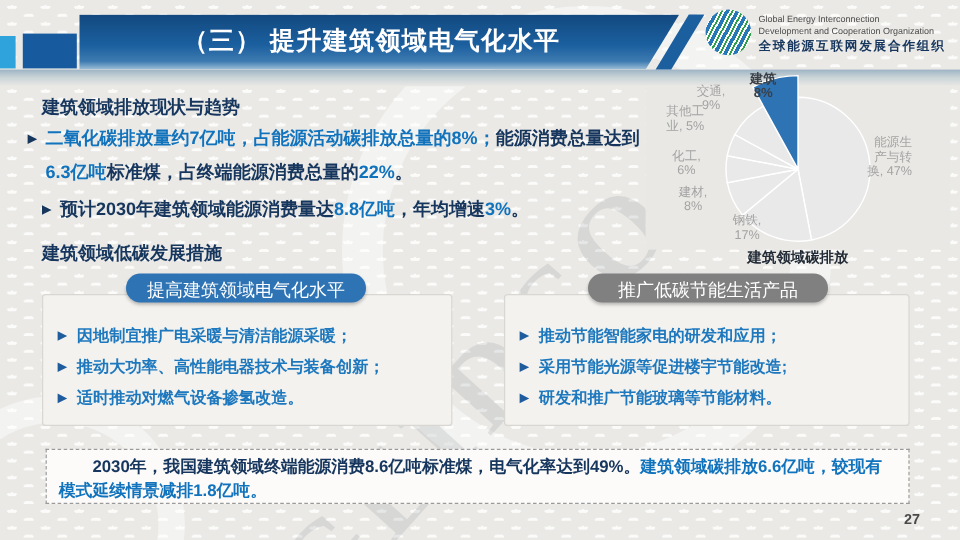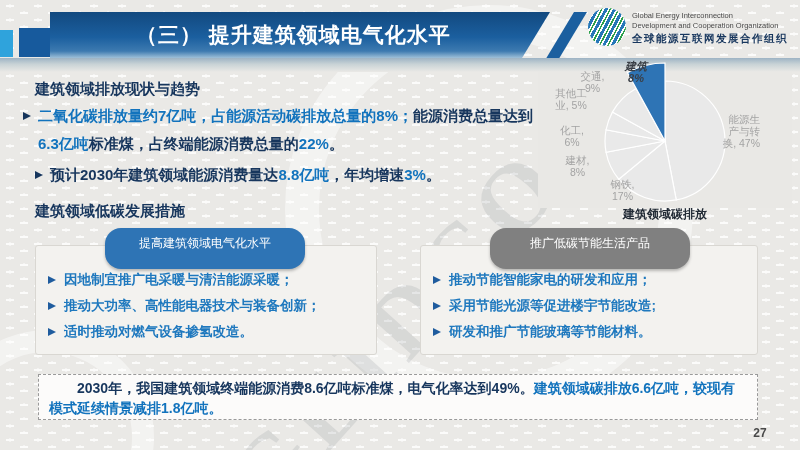--- a/index.html
+++ b/index.html
@@ -15,21 +15,21 @@
   .ring{position:absolute;border-radius:50%;border:34px solid rgba(255,255,255,.45);z-index:0;}
   .ring1{left:285px;top:5px;width:340px;height:340px;}
   .ring2{left:-60px;top:330px;width:170px;height:170px;border-width:22px;}
   .watermark{position:absolute;left:130px;top:180px;width:700px;z-index:0;
     font-family:"Liberation Serif","DejaVu Serif",serif;font-weight:bold;
     font-size:96px;letter-spacing:10px;color:rgba(150,155,160,.22);
     transform:rotate(-48deg);transform-origin:center;}
   
   .accent-light{left:0;top:30px;width:13px;height:27px;background:#2fa3dc;z-index:3;}
   .accent-dark{left:19px;top:28px;width:45px;height:29px;background:#175a9d;z-index:3;}
-  .hdr-bar{left:50px;top:12px;width:500px;height:46px;z-index:3;
+  .hdr-bar{left:66px;top:12px;width:500px;height:46px;z-index:3;
     background:linear-gradient(180deg,#12497f 0%,#1b5f9f 55%,#3d7ab0 85%,#9fc0d8 100%);
     clip-path:polygon(0 0,100% 0,calc(100% - 28px) 100%,0 100%);}
   .hdr-title{padding-left:86px;line-height:46px;color:#ffffff;font-size:21px;font-weight:bold;letter-spacing:1px;}
   .hdr-stripe{left:574px;top:12px;width:13px;height:46px;background:#1b5f9f;
     transform:skewX(-31deg);transform-origin:top left;z-index:3;}
   .hdr-strip{left:0;top:58px;width:800px;height:14px;z-index:2;
     background:linear-gradient(180deg,#9db3c4 0%,#c9d3d6 45%,#eae9e6 100%);}
   .globe{left:588px;top:8px;width:38px;height:38px;border-radius:50%;z-index:3;
     background:repeating-linear-gradient(118deg,#2577b8 0 3px,#ffffff 3px 4.5px,#2da04b 4.5px 6px,#ffffff 6px 7.5px);}
   .logo-text{left:632px;top:11px;z-index:3;}
@@ -40,35 +40,35 @@
   .bullet-p{font-size:15px;font-weight:bold;line-height:28px;z-index:2;padding-left:15px;}
   .arrow{position:absolute;left:0;width:0;height:0;border-top:4.5px solid transparent;
     border-bottom:4.5px solid transparent;border-left:8px solid #17365d;}
   .seg-navy{color:#17365d;}
   .seg-blue{color:#1273bd;}
   
   .chart-bg{left:538px;top:60px;width:254px;height:148px;background:#e9e8e5;z-index:1;}
   .pie-svg{left:540px;top:60px;z-index:2;}
   .pie-label{position:absolute;z-index:3;font-size:10.5px;line-height:12px;color:#a3a3a3;
     text-align:center;white-space:pre-line;}
-  .pl-jianzhu{left:615px;top:60px;width:42px;color:#3a3f46;font-weight:bold;font-size:11px;font-style:italic;}
+  .pl-jianzhu{left:615px;top:60px;width:42px;color:#3a3f46;font-weight:bold;font-size:11px;}
   .pl-jiaotong{left:570px;top:70px;width:45px;}
   .pl-qita{left:546px;top:87px;width:50px;}
   .pl-huagong{left:551px;top:124px;width:42px;}
   .pl-jiancai{left:555px;top:154px;width:45px;text-align:center;}
   .pl-gangtie{left:600px;top:178px;width:45px;}
   .pl-nengyuan{left:710px;top:113px;width:50px;text-align:right;}
   .chart-caption{left:540px;top:206px;width:250px;text-align:center;font-size:12px;
     font-weight:bold;color:#222b36;z-index:2;}
   
   .mbox{background:#f3f2ef;border:1px solid #d9d7d2;border-radius:3px;z-index:1;}
   .mbox-left{left:35px;top:245px;width:340px;height:108px;}
   .mbox-right{left:420px;top:245px;width:336px;height:108px;}
-  .pill{height:41px;line-height:31px;border-radius:16px;text-align:center;color:#ffffff;
-    font-size:12px;z-index:4;font-family:"Liberation Serif","DejaVu Serif",serif;
+  .pill{height:24px;line-height:31px;border-radius:16px;text-align:center;color:#ffffff;
+    font-size:15px;z-index:4;font-family:"Liberation Serif","DejaVu Serif",serif;
     box-shadow:0 2px 3px rgba(0,0,0,.25);}
   .pill-blue{left:105px;top:228px;width:200px;background:#2e74b5;}
   .pill-gray{left:490px;top:228px;width:200px;background:#808080;}
   .mlist{list-style:none;margin:0;padding:26px 8px 0 12px;}
   .mlist li{position:relative;padding-left:16px;margin-bottom:10px;font-size:13.5px;
     font-weight:bold;color:#1e78be;line-height:16px;}
   .mlist .arrow{top:4px;border-left-color:#1f5c9e;}
   
   .summary{left:38px;top:374px;width:718px;height:44px;background:#fcfbfa;
     border:1px dashed #9a9a9a;z-index:2;}

